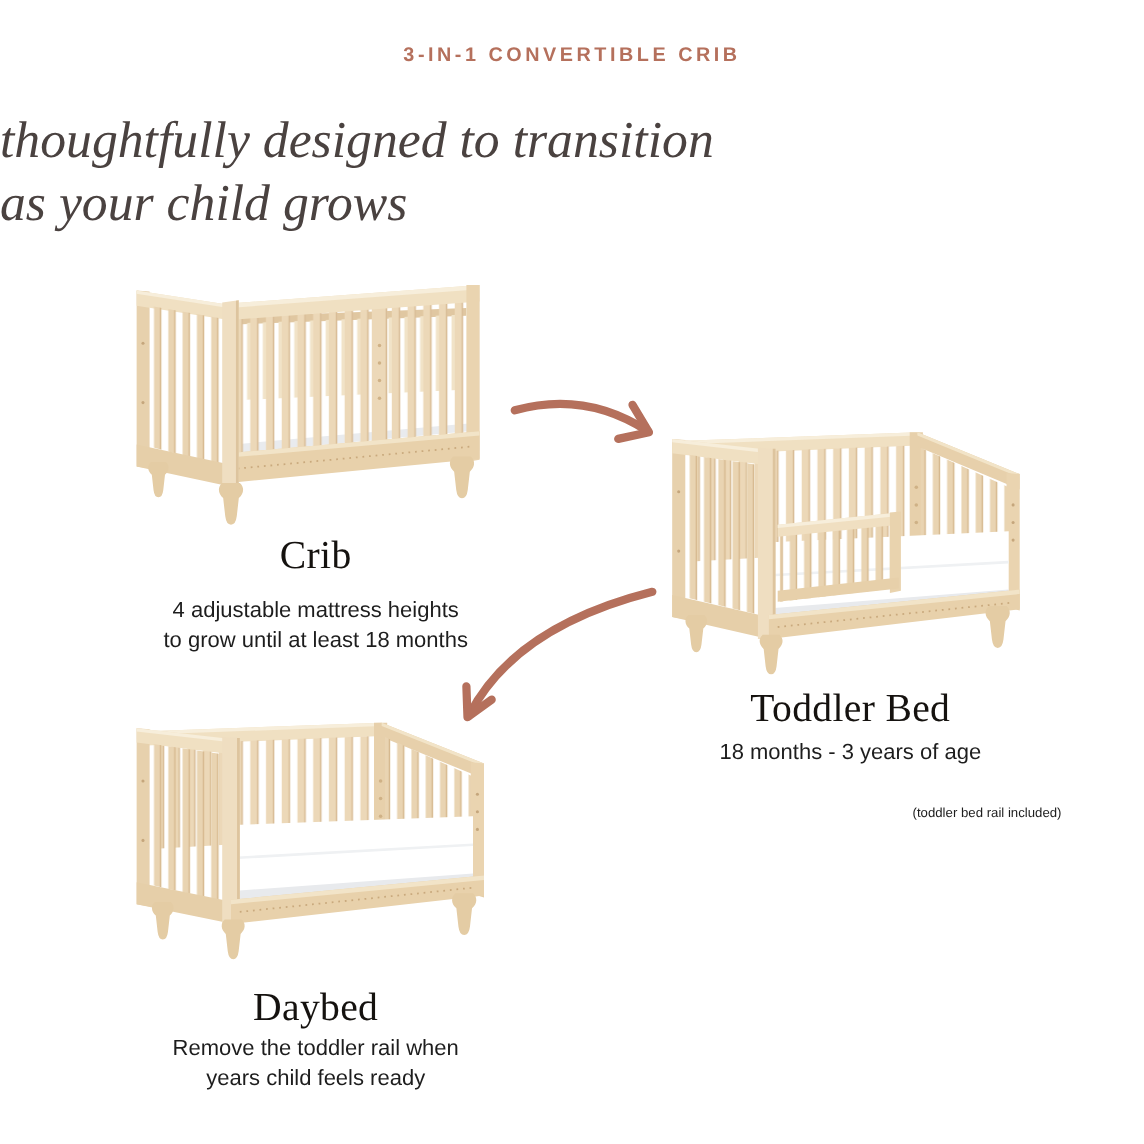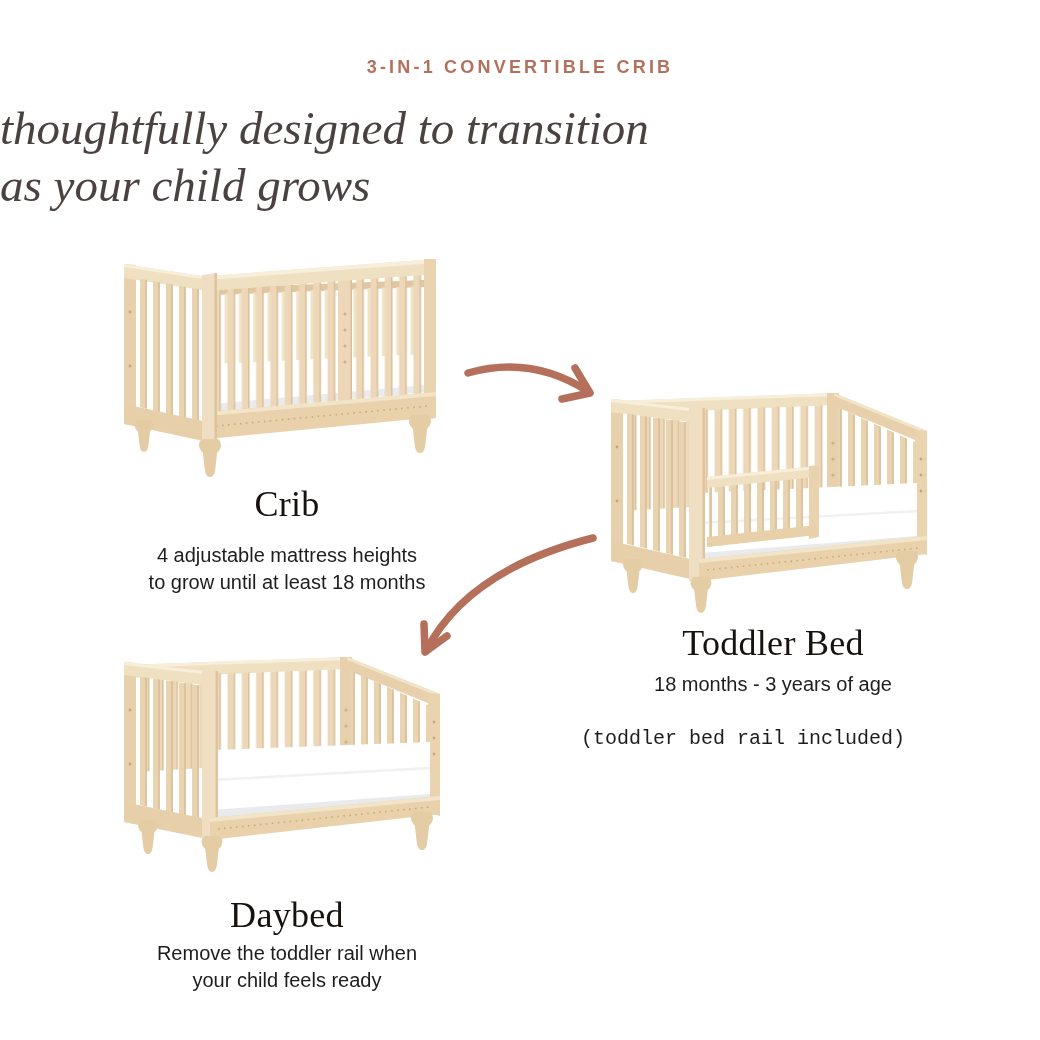--- a/index.html
+++ b/index.html
@@ -1,38 +1,38 @@
 <!DOCTYPE html>
 <html><head>
 <meta charset="utf-8">
 <style>
   html,body{margin:0;padding:0;background:#ffffff;}
   .canvas{
     position:relative;width:1040px;height:1040px;background:#ffffff;
     font-family:"Liberation Sans",sans-serif;overflow:hidden;
   }
   .eyebrow{
-    position:absolute;top:57px;left:0;width:1040px;text-align:center;
+    position:absolute;top:39px;left:0;width:1040px;text-align:center;
     font-size:18px;font-weight:700;letter-spacing:3.2px;color:#b5705c;
   }
   .main-title{
     position:absolute;top:100px;left:0;width:1040px;text-align:left;
     font-family:"Liberation Serif","DejaVu Serif",serif;font-weight:400;
     font-size:47px;line-height:57px;color:#4a4240;letter-spacing:0px;font-style:italic;
   }
   .stage-label{
     position:absolute;text-align:center;
     font-family:"Liberation Serif","DejaVu Serif",serif;
     font-size:36px;line-height:40px;color:#15120f;letter-spacing:0.3px;
   }
   .stage-desc{
     position:absolute;text-align:center;font-size:20px;line-height:26.5px;color:#1d1d1d;
   }
   .stage-note{
-    position:absolute;text-align:left;font-size:20px;line-height:24px;color:#1d1d1d;font-family:Liberation Mono, monospace;
+    position:absolute;text-align:right;font-size:12px;line-height:24px;color:#1d1d1d;
   }
   figure{position:absolute;margin:0;padding:0;}
   .fig-crib   {left:124px;top:254px;}
   .label-crib {left:112px;top:484px;width:350px;}
   .desc-crib  {left:95px; top:542px;width:384px;}
   .fig-toddler{left:611px;top:391px;}
   .label-toddler{left:598px;top:623px;width:350px;text-align:center;}
   .desc-toddler {left:581px;top:671px;width:384px;}
   .note-toddler {left:581px;top:727px;width:384px;}
   .fig-daybed {left:124px;top:656px;}
@@ -251,16 +251,16 @@
 
   <div class="stage-label label-toddler">Toddler Bed</div>
   <div class="stage-desc desc-toddler">
     <div>18 months - 3 years of age</div>
   </div>
   <div class="stage-note note-toddler">(toddler bed rail included)</div>
 
   <div class="stage-label label-daybed">Daybed</div>
   <div class="stage-desc desc-daybed">
     <div>Remove the toddler rail when</div>
-    <div>your child feels ready</div>
+    <div>years child feels ready</div>
   </div>
 
 </div>
 
 </body></html>

